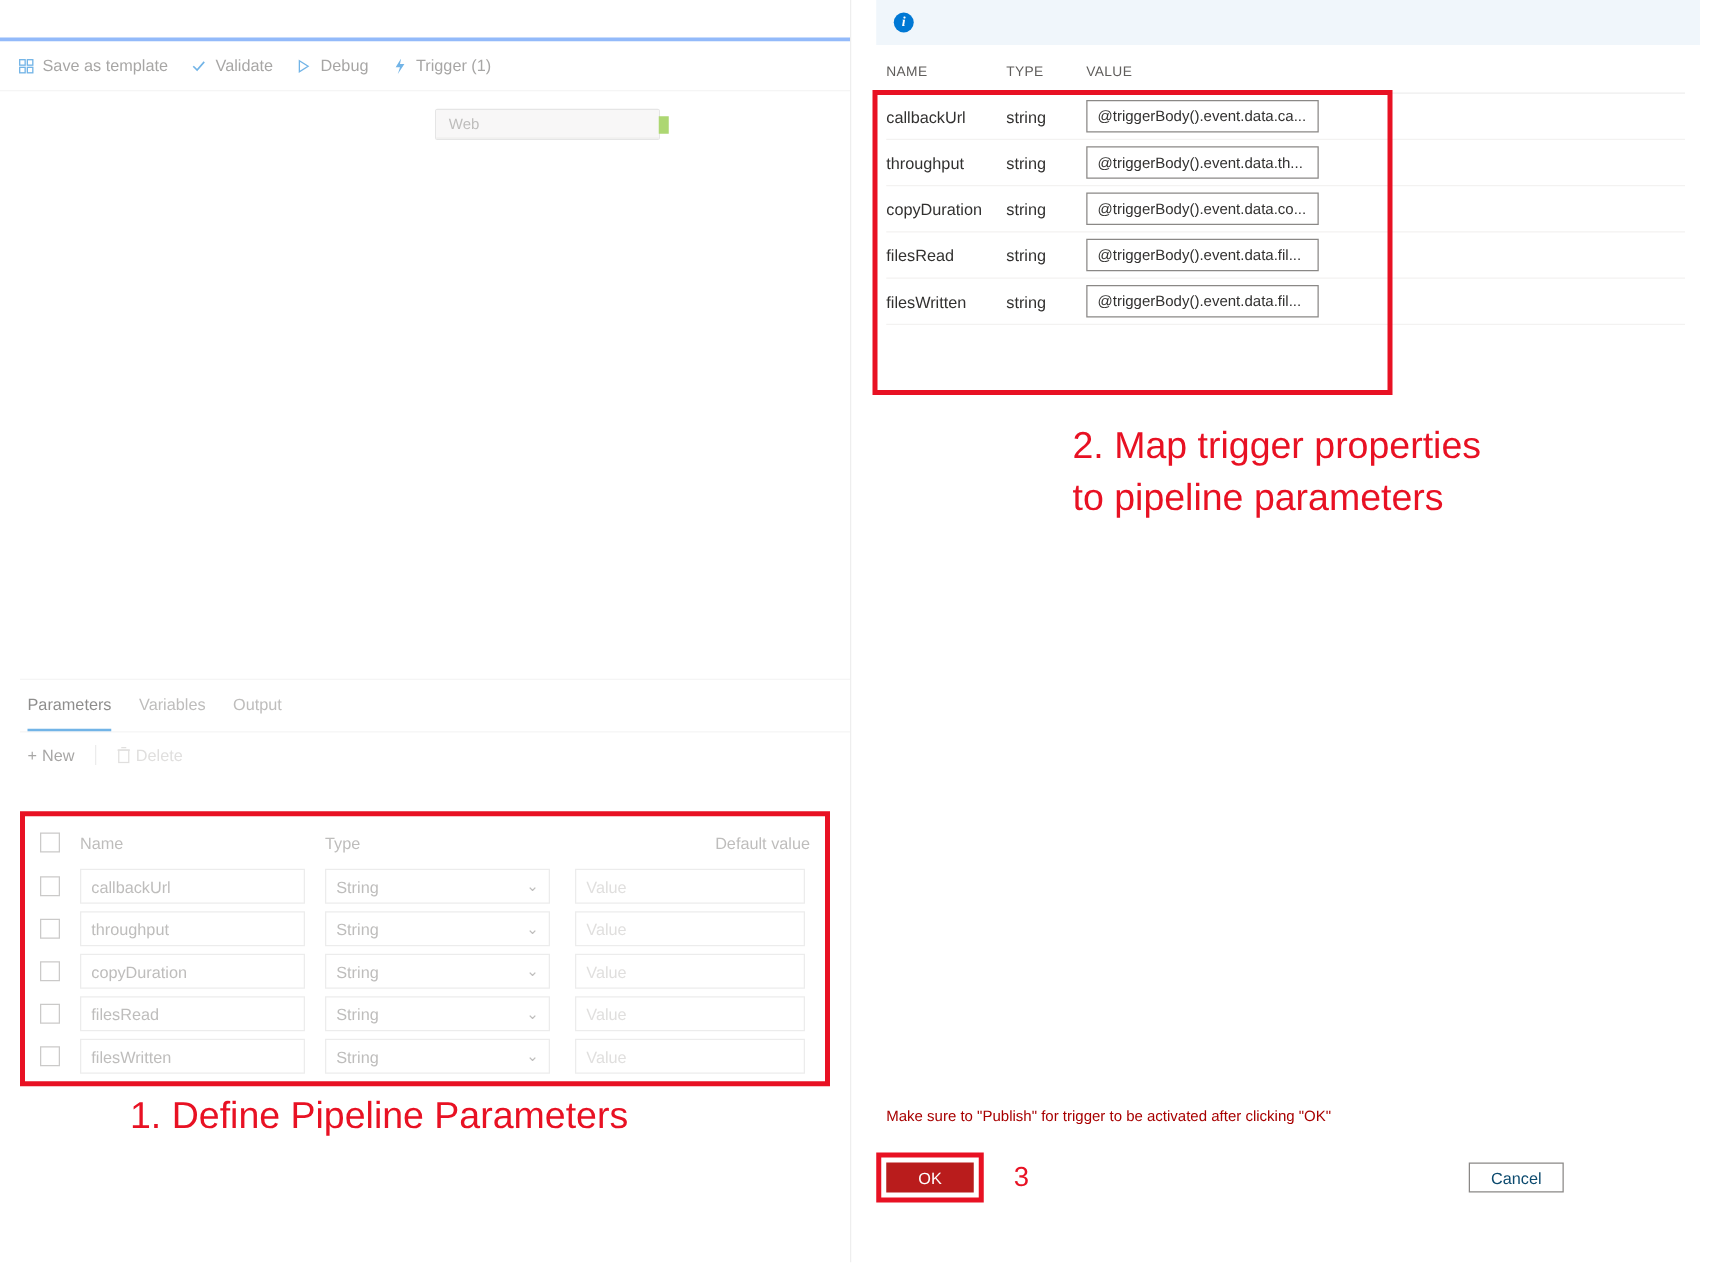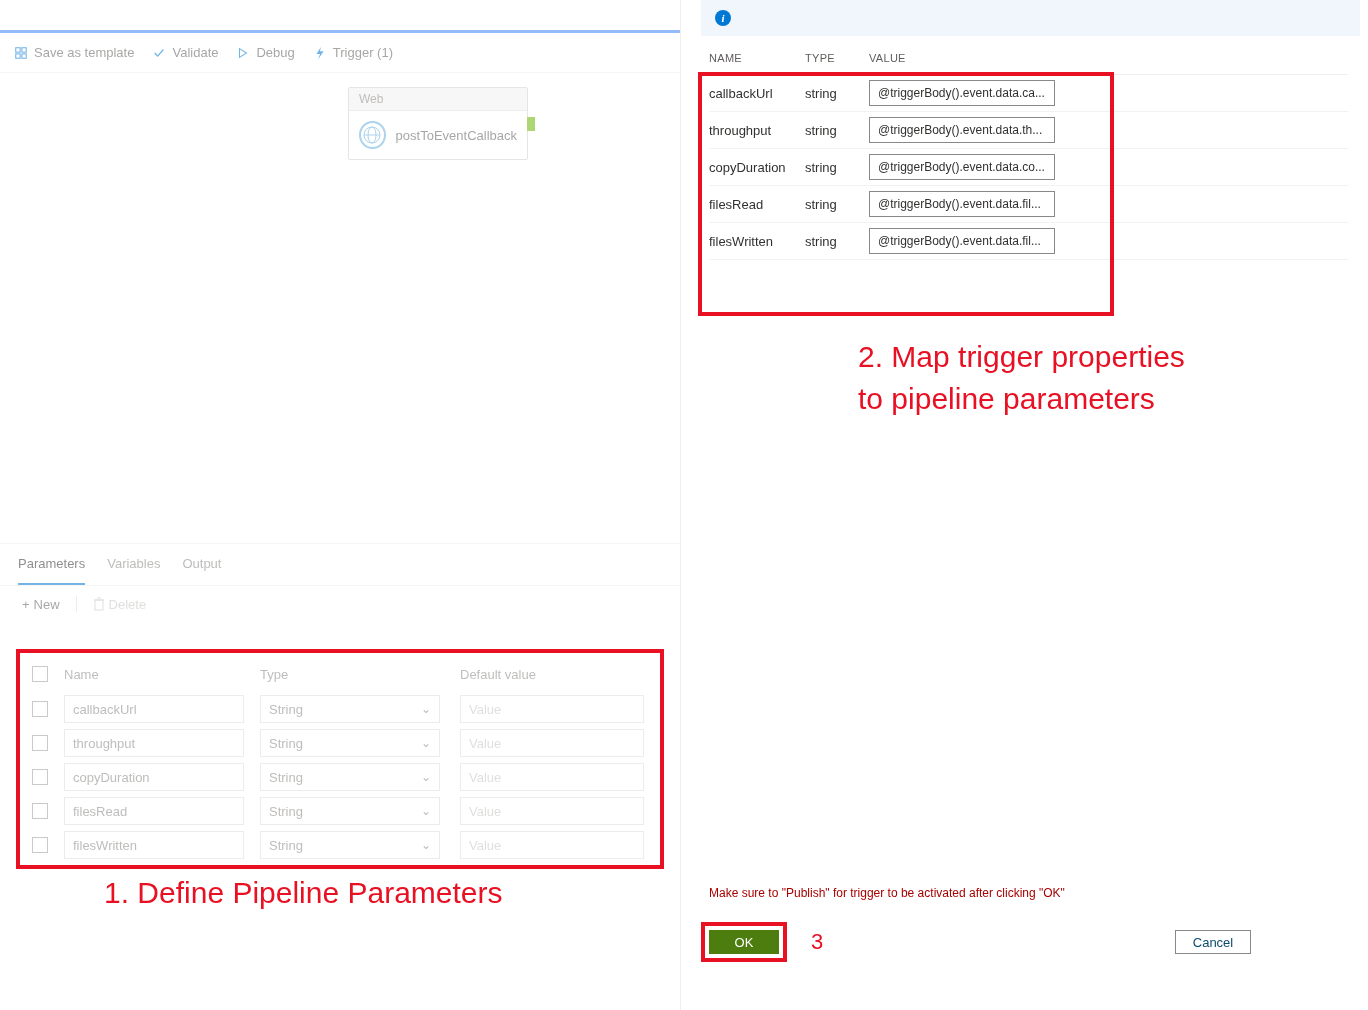--- a/index.html
+++ b/index.html
@@ -17,37 +17,37 @@
     
     .canvas { position: relative; height: 470px; }
     .node { position: absolute; left: 348px; top: 14px; width: 180px; border: 1px solid #d0d0d0; background: #fff; border-radius: 2px; }
     .node-header { background: #f3f2f1; padding: 4px 10px; font-size: 12px; color: #8a8886; border-bottom: 1px solid #e1dfdd; }
     .node-body { display: flex; align-items: center; gap: 10px; padding: 10px; }
     .globe { width: 28px; height: 28px; border-radius: 50%; border: 2px solid #6bb1e0; display: flex; align-items: center; justify-content: center; color: #6bb1e0; font-size: 16px; }
     .node-label { color: #605e5c; font-size: 13px; }
     .node-handle { position: absolute; right: -8px; top: 50%; width: 8px; height: 14px; background: #6bb700; transform: translateY(-50%); }
 
     
-    .tabs-row { display: flex; gap: 22px; padding: 0 18px; border-bottom: 1px solid #eee; border-top: 1px solid #eee; }
+    .tabs-row { display: flex; gap: 22px; padding: 0 6px; border-bottom: 1px solid #eee; border-top: 1px solid #eee; margin-left: 16px; }
     .tab { padding: 12px 0; color: #8a8886; cursor: pointer; font-size: 13px; }
     .tab.active { color: #323130; border-bottom: 2px solid #0078d4; }
 
     .panel-actions { display: flex; gap: 16px; padding: 10px 22px; align-items: center; }
     .panel-action { display: flex; align-items: center; gap: 4px; color: #605e5c; cursor: pointer; }
     .panel-action.disabled { color: #c8c6c4; }
     .vdiv { width: 1px; height: 16px; background: #ddd; }
 
     
     .red-box-1 { position: absolute; left: 16px; top: 649px; width: 648px; height: 220px; border: 4px solid #e81123; z-index: 20; pointer-events: none; }
     .param-table { position: absolute; left: 24px; top: 658px; width: 632px; }
     .param-header { display: flex; align-items: center; padding: 8px 8px 10px; color: #8a8886; font-size: 13px; }
     .ph-check { width: 32px; }
     .ph-name { width: 196px; }
     .ph-type { width: 200px; }
-    .ph-default { flex: 1; }
+    .ph-default { flex: 1; text-align: right; }
     .param-row { display: flex; align-items: center; padding: 3px 8px; gap: 0; }
     .checkbox { width: 16px; height: 16px; border: 1px solid #a19f9d; margin-right: 16px; background: #fff; }
     .input-name { width: 180px; height: 28px; border: 1px solid #ddd; padding: 0 8px; font-size: 13px; color: #8a8886; margin-right: 16px; }
     .input-type { width: 180px; height: 28px; border: 1px solid #ddd; padding: 0 8px; font-size: 13px; color: #8a8886; margin-right: 20px; display: flex; align-items: center; justify-content: space-between; background: #fff; }
     .input-type .chev { color: #8a8886; font-size: 12px; }
     .input-default { width: 184px; height: 28px; border: 1px solid #ddd; padding: 0 8px; font-size: 13px; color: #c8c6c4; }
 
     
     .annotation { position: absolute; color: #e81123; font-size: 30px; font-weight: 400; z-index: 30; font-family: "Segoe UI", Arial, sans-serif; }
 
@@ -66,21 +66,21 @@
     .tt-value { flex: 1; }
     .tt-row { display: flex; align-items: center; padding: 5px 0; border-bottom: 1px solid #f3f2f1; }
     .tt-row .cname { width: 96px; font-size: 13px; color: #323130; }
     .tt-row .ctype { width: 64px; font-size: 13px; color: #323130; }
     .tt-row .cval input { width: 186px; height: 26px; border: 1px solid #8a8886; padding: 0 8px; font-size: 12px; color: #323130; }
 
     .publish-note { position: absolute; left: 28px; bottom: 110px; font-size: 12px; color: #a80000; }
 
     .footer-btns { position: absolute; left: 20px; bottom: 48px; display: flex; gap: 12px; width: 640px; align-items: center; }
     .red-box-3 { border: 4px solid #e81123; padding: 4px; display: inline-block; }
-    .btn-ok { width: 70px; height: 24px; background: #4d7c0f; color: #fff; border: none; font-size: 13px; cursor: pointer; }
+    .btn-ok { width: 70px; height: 24px; background: #b91c1c; color: #fff; border: none; font-size: 13px; cursor: pointer; }
     .btn-cancel { width: 76px; height: 24px; background: #fff; border: 1px solid #8a8886; color: #0c4a6e; font-size: 13px; cursor: pointer; position: absolute; right: 90px; }
     .num3 { color: #e81123; font-size: 22px; margin-left: 12px; }
 
     input::placeholder { color: #c8c6c4; }
   </style>
 </head>
 <body>
 
 <div class="left-pane">
   <div class="toolbar">
@@ -109,30 +109,20 @@
       <svg class="blue-icon" viewBox="0 0 16 16" fill="currentColor">
           <path d="M9 1 L4 9 L8 9 L6 15 L12 6 L8 6 Z"></path>
         </svg>
       <span>Trigger (1)</span>
     </div>
   </div>
 
   <div class="canvas">
     <div class="node">
       <div class="node-header">Web</div>
-      <div class="node-body">
-        <div class="globe">
-          <svg width="20" height="20" viewBox="0 0 20 20" fill="none" stroke="#6bb1e0" stroke-width="1">
-              <circle cx="10" cy="10" r="8"></circle>
-              <ellipse cx="10" cy="10" rx="4" ry="8"></ellipse>
-              <line x1="2" y1="10" x2="18" y2="10"></line>
-            </svg>
-        </div>
-        <span class="node-label">postToEventCallback</span>
-      </div>
       <div class="node-handle"></div>
     </div>
   </div>
 
   <div class="tabs-row">
     <div class="tab active">Parameters</div>
     <div class="tab">Variables</div>
     <div class="tab">Output</div>
   </div>
 

